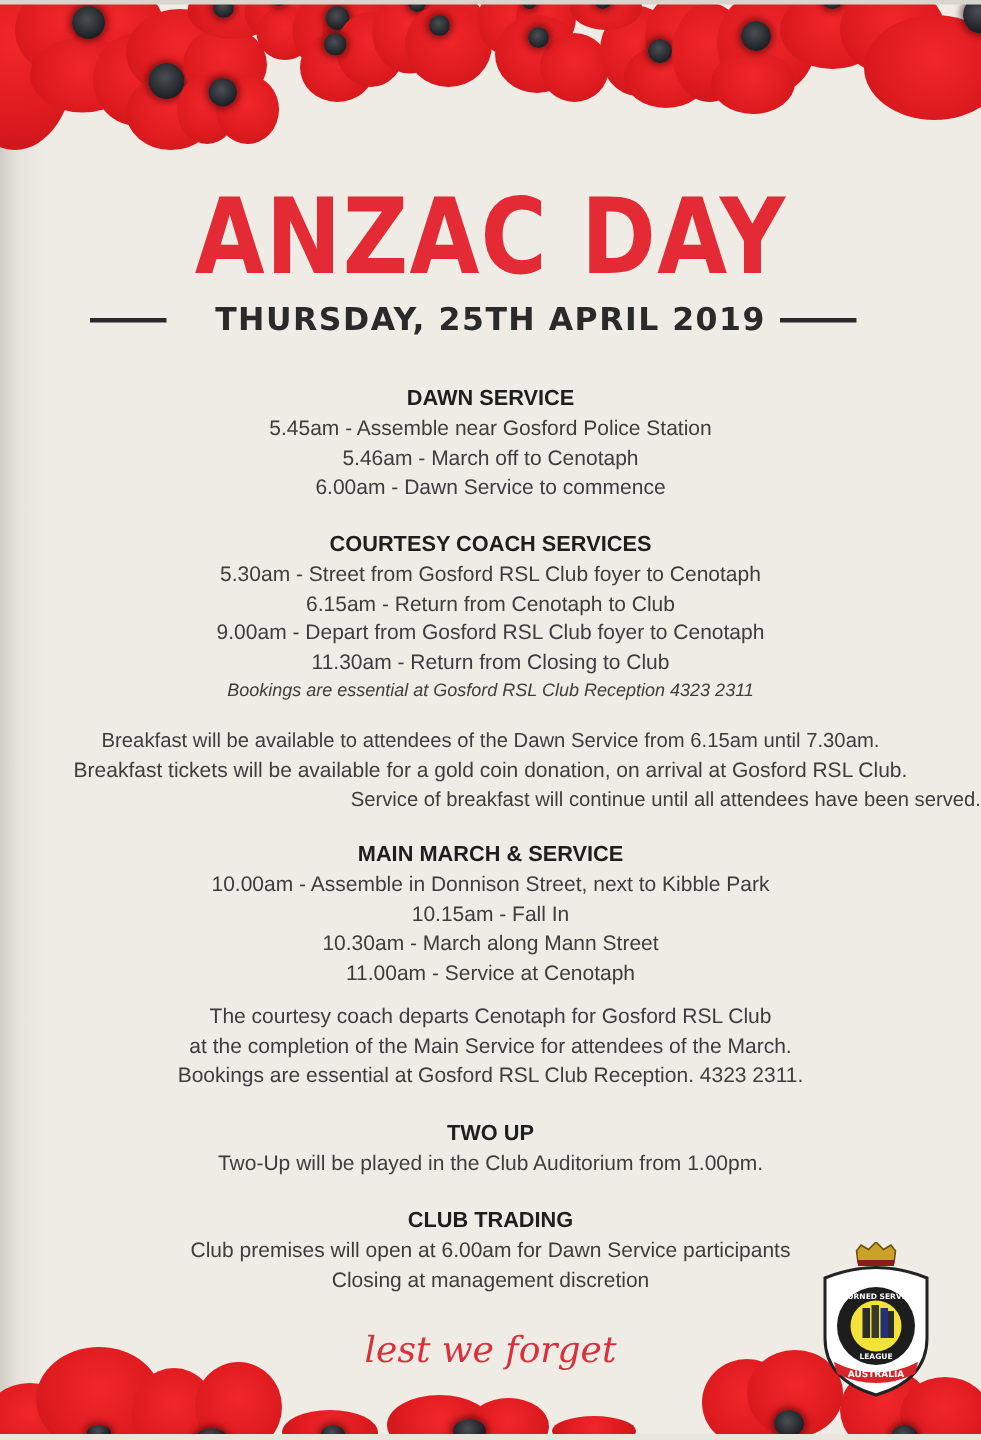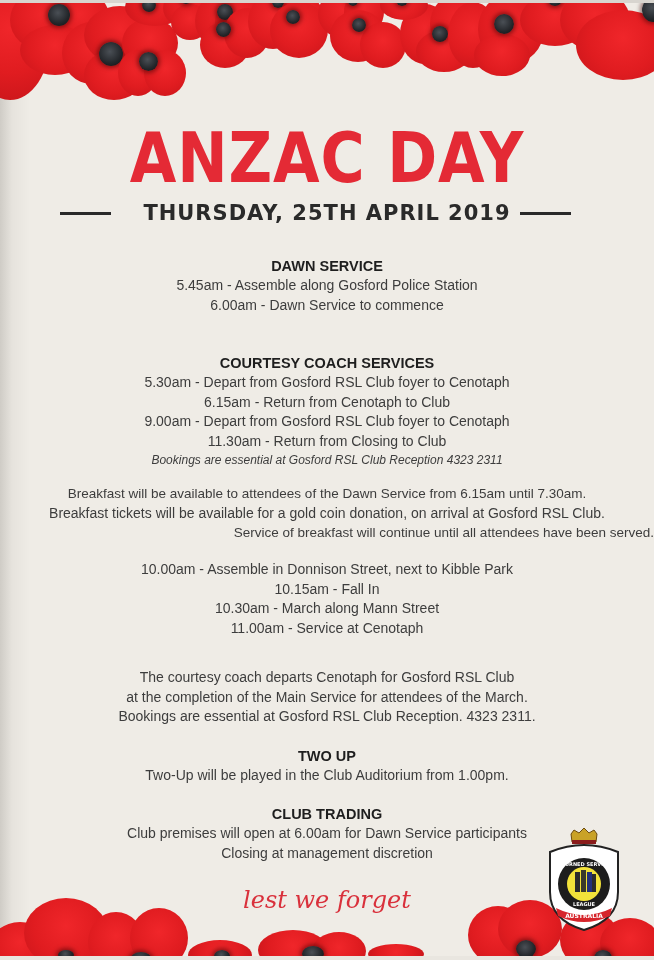--- a/index.html
+++ b/index.html
@@ -142,40 +142,42 @@
   <div class="title">ANZAC DAY</div>
 
   <div class="subtitle-row">
     <div class="rule" style="left:60px;width:51px;"></div>
     <div class="subtitle">THURSDAY, 25TH APRIL 2019</div>
     <div class="rule" style="left:520px;width:51px;"></div>
   </div>
 
   <div class="content" style="top:256px;">
     <div class="h">DAWN SERVICE</div>
-    <div class="l">5.45am - Assemble along Gosford Police Station</div>
+    <div class="l">5.45am - Assemble near Gosford Police Station</div>
+    <div class="l">5.46am - March off to Cenotaph</div>
     <div class="l">6.00am - Dawn Service to commence</div>
   </div>
 
   <div class="content" style="top:353px;">
     <div class="h">COURTESY COACH SERVICES</div>
-    <div class="l">5.30am - Depart from Gosford RSL Club foyer to Cenotaph</div>
+    <div class="l">5.30am - Street from Gosford RSL Club foyer to Cenotaph</div>
     <div class="l">6.15am - Return from Cenotaph to Club</div>
     <div class="l">9.00am - Depart from Gosford RSL Club foyer to Cenotaph</div>
     <div class="l">11.30am - Return from Closing to Club</div>
     <div class="it">Bookings are essential at Gosford RSL Club Reception 4323 2311</div>
   </div>
 
   <div class="content" style="top:484px;">
     <div class="l" style="font-size:13.5px;">Breakfast will be available to attendees of the Dawn Service from 6.15am until 7.30am.</div>
     <div class="l" style="font-size:14px;">Breakfast tickets will be available for a gold coin donation, on arrival at Gosford RSL Club.</div>
     <div class="l" style="font-size:13.5px;text-align:right;">Service of breakfast will continue until all attendees have been served.</div>
   </div>
 
   <div class="content" style="top:560px;">
+    <div class="h">MAIN MARCH &amp; SERVICE</div>
     <div class="l">10.00am - Assemble in Donnison Street, next to Kibble Park</div>
     <div class="l">10.15am - Fall In</div>
     <div class="l">10.30am - March along Mann Street</div>
     <div class="l">11.00am - Service at Cenotaph</div>
   </div>
 
   <div class="content" style="top:668px;">
     <div class="l">The courtesy coach departs Cenotaph for Gosford RSL Club</div>
     <div class="l">at the completion of the Main Service for attendees of the March.</div>
     <div class="l">Bookings are essential at Gosford RSL Club Reception. 4323 2311.</div>

